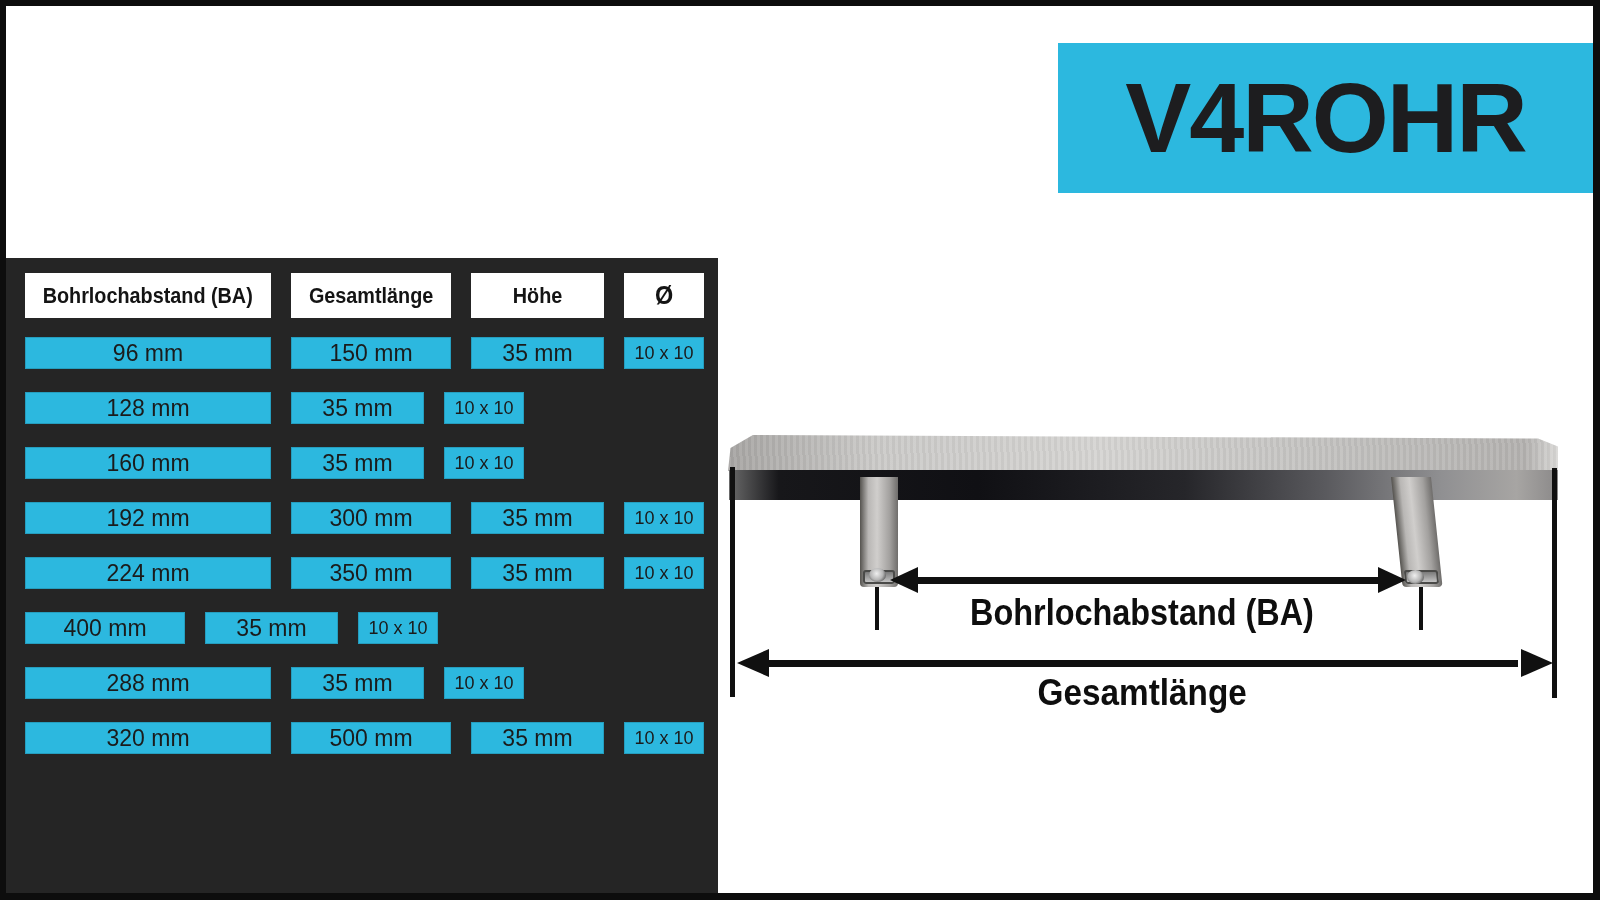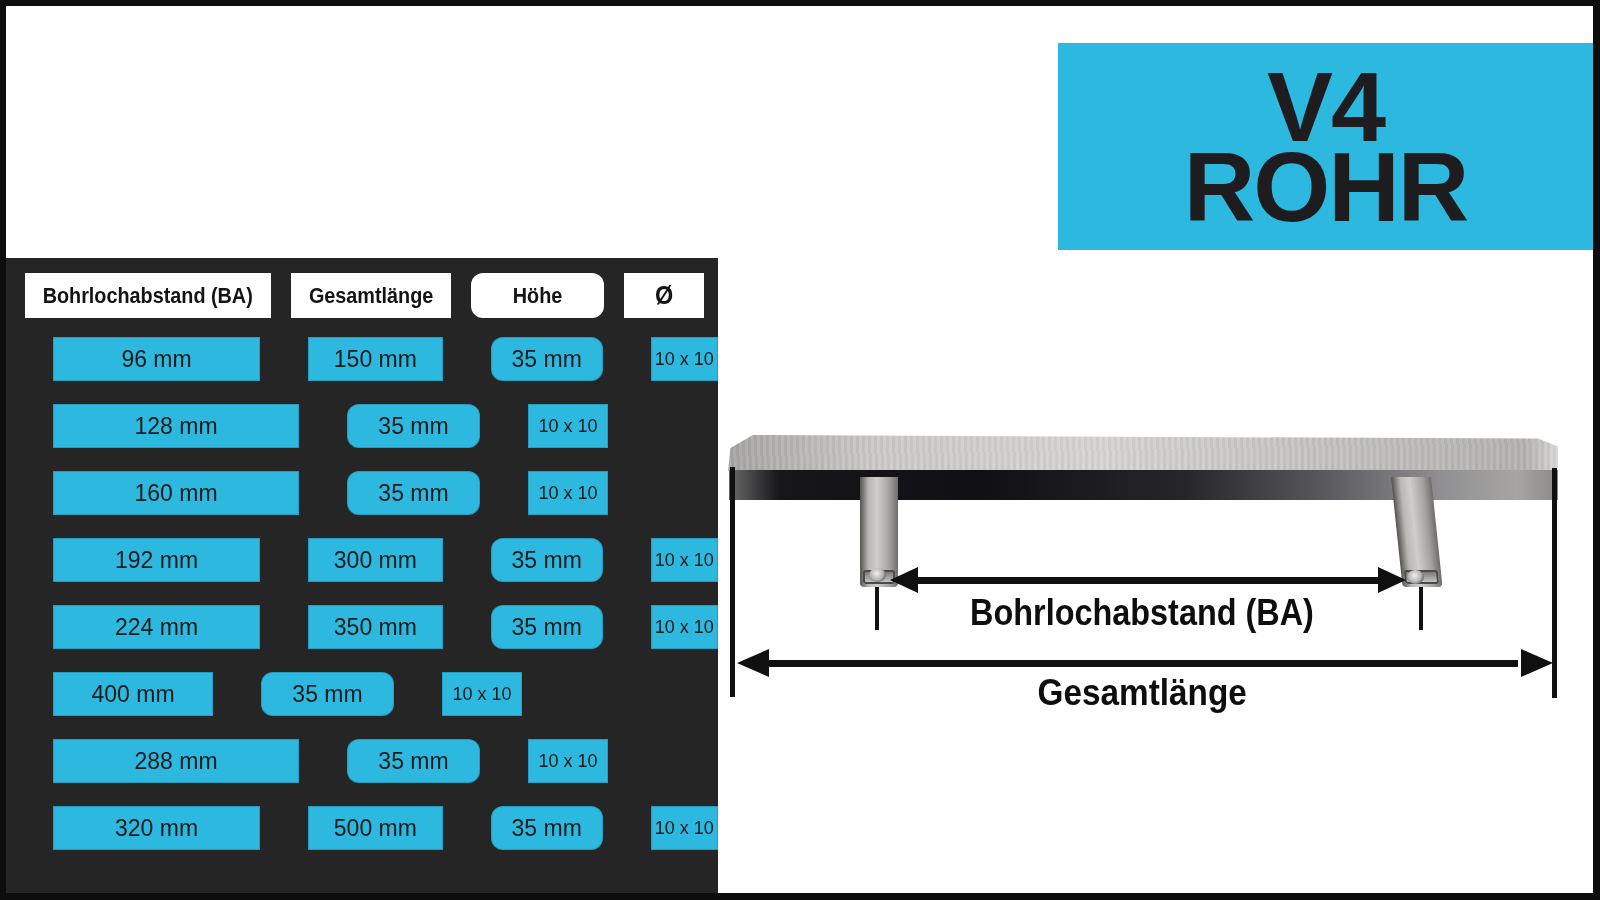--- a/index.html
+++ b/index.html
@@ -7,36 +7,36 @@
         font-family:"Liberation Sans",sans-serif;}
 
   
   .frame{position:absolute;background:#0d0d0d;z-index:50;}
   #frame-top{left:0;top:0;width:1600px;height:6px;}
   #frame-bottom{left:0;top:893px;width:1600px;height:7px;}
   #frame-left{left:0;top:0;width:6px;height:900px;}
   #frame-right{left:1593px;top:0;width:7px;height:900px;}
 
   
-  #brand{position:absolute;left:1058px;top:43px;width:535px;height:207px;background:#2cb8df;
-         display:flex;flex-direction:column;align-items:center;justify-content:center;z-index:2;}
+  #brand{position:absolute;left:1058px;top:43px;width:535px;height:150px;background:#2cb8df;
+         display:flex;align-items:center;justify-content:center;z-index:2;}
   #brand .bline{font-weight:bold;color:#1d1d1f;font-size:99px;line-height:0.80;letter-spacing:-2px;}
 
   
   #panel{position:absolute;left:0;top:258px;width:718px;height:642px;background:#252525;
          box-sizing:border-box;padding:15px 0 0 25px;z-index:3;}
   .trow{display:flex;gap:20px;margin-bottom:23px;}
   .thead{margin-bottom:19px;}
   .cell{display:flex;align-items:center;justify-content:center;box-sizing:border-box;white-space:nowrap;}
   .hc{background:#ffffff;height:45px;font-weight:bold;font-size:22px;color:#141414;}
   .hc.w4{font-size:26px;}
-  .dc{background:#2cb8df;height:44px;font-size:23px;color:#1b1b1b;
-      box-shadow:inset 0 0 0 1px rgba(0,0,0,0.14);margin-left:28px;}
+  .dc{background:#2cb8df;height:32px;font-size:23px;color:#1b1b1b;
+      box-shadow:inset 0 0 0 1px rgba(0,0,0,0.14);}
   .dc.w4{font-size:18px;}
-  .w1{width:246px;}.w2{width:160px;}.w3{width:133px;border-radius:12px;}.w4{width:80px;}
+  .w1{width:246px;}.w2{width:160px;}.w3{width:133px;}.w4{width:80px;}
   .condense{display:inline-block;transform:scaleX(0.9);transform-origin:center;}
 
   
   #bar-top{position:absolute;left:728px;top:435px;width:830px;height:36px;z-index:4;
      background:linear-gradient(90deg,#a8a6a4,#cccbc9 18%,#d6d5d3 45%,#c2c1bf 75%,#b5b3b1 96%,#dbdad8);
      clip-path:polygon(0.3% 36%,3% 0%,97.6% 10%,100% 32%,100% 100%,0% 100%);}
   #bar-top::after{content:'';position:absolute;inset:0;
      background:repeating-linear-gradient(88deg,rgba(255,255,255,0.05) 0 3px,rgba(0,0,0,0.04) 3px 6px);}
   #bar-front{position:absolute;left:729px;top:470px;width:829px;height:30px;z-index:4;
      background:linear-gradient(90deg,#6a6a6a 0%,#17171a 6%,#101014 30%,#26262a 55%,#5a5a5e 72%,#909092 86%,#a7a5a3 95%,#8b8989 100%);}

